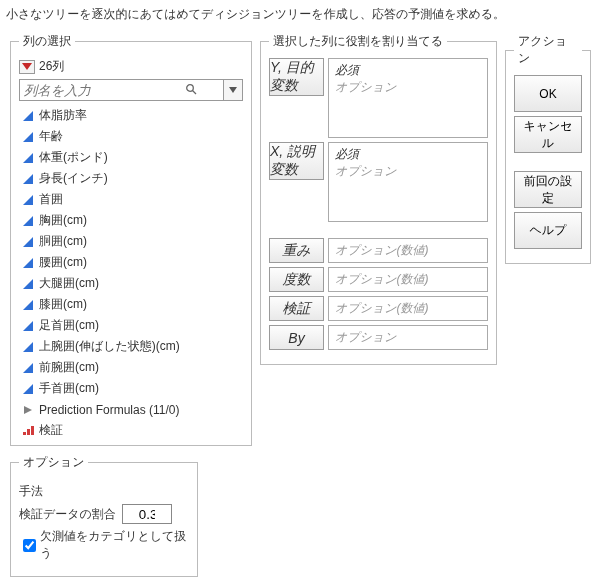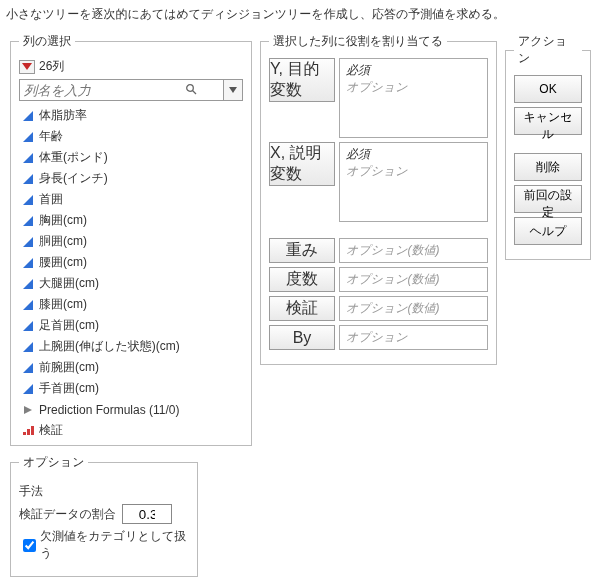--- a/index.html
+++ b/index.html
@@ -47,36 +47,36 @@
   .li {
     display: flex; align-items: center; height: 21px; padding: 0 2px;
     cursor: pointer;
   }
   .li .icon { width: 14px; display: inline-flex; justify-content:center; margin-right: 4px; }
   .li .txt {}
   
   .role-panel { width: 237px; }
   .role-block { display: flex; margin-bottom: 4px; }
   .role-btn {
-    width: 66px; min-height: 22px; border: 1px solid #9a9a9a;
+    width: 55px; min-height: 22px; border: 1px solid #9a9a9a;
     background: linear-gradient(#fdfdfd,#e9e9e9);
     display: flex; align-items: center; justify-content: center;
-    font-size: 16px; cursor: pointer;
+    font-size: 14px; cursor: pointer; font-style: italic;
   }
   .role-box {
     flex: 1; border: 1px solid #aaa; margin-left: 4px;
     padding: 3px 6px; min-height: 22px; background:#fff;
   }
   .role-box.tall { min-height: 80px; }
   .req { font-style: italic; color: #333; }
   .opt { font-style: italic; color: #999; }
   
   .actions { width: 86px; }
   .act-btn {
-    display:block; width: 100%; height: 28px; margin-bottom: 4px;
+    display:block; width: 100%; height: 37px; margin-bottom: 4px;
     border: 1px solid #9a9a9a; background: linear-gradient(#fdfdfd,#e8e8e8);
     font-size: 12px; cursor: pointer;
   }
   .gap { height: 14px; }
   
   .opts { width: 188px; }
   .opt-row { display:flex; align-items:center; margin: 4px 0; }
   .opt-row label { margin-right: 6px; text-align: right; }
   .sel {
     height: 22px; border:1px solid #9a9a9a; background: linear-gradient(#fdfdfd,#e9e9e9);
@@ -299,21 +299,20 @@
           </div>
         </div>
       </div>
   </fieldset>
 
   <fieldset class="actions">
     <legend>アクション</legend>
     <button class="act-btn">OK</button>
     <button class="act-btn">キャンセル</button>
     <div class="gap"></div>
-    <button class="act-btn">削除</button>
     <button class="act-btn">前回の設定</button>
     <button class="act-btn">ヘルプ</button>
   </fieldset>
 </div>
 
 <fieldset class="opts">
   <legend>オプション</legend>
   <div class="opt-row">
     <label>手法</label>
   </div>

